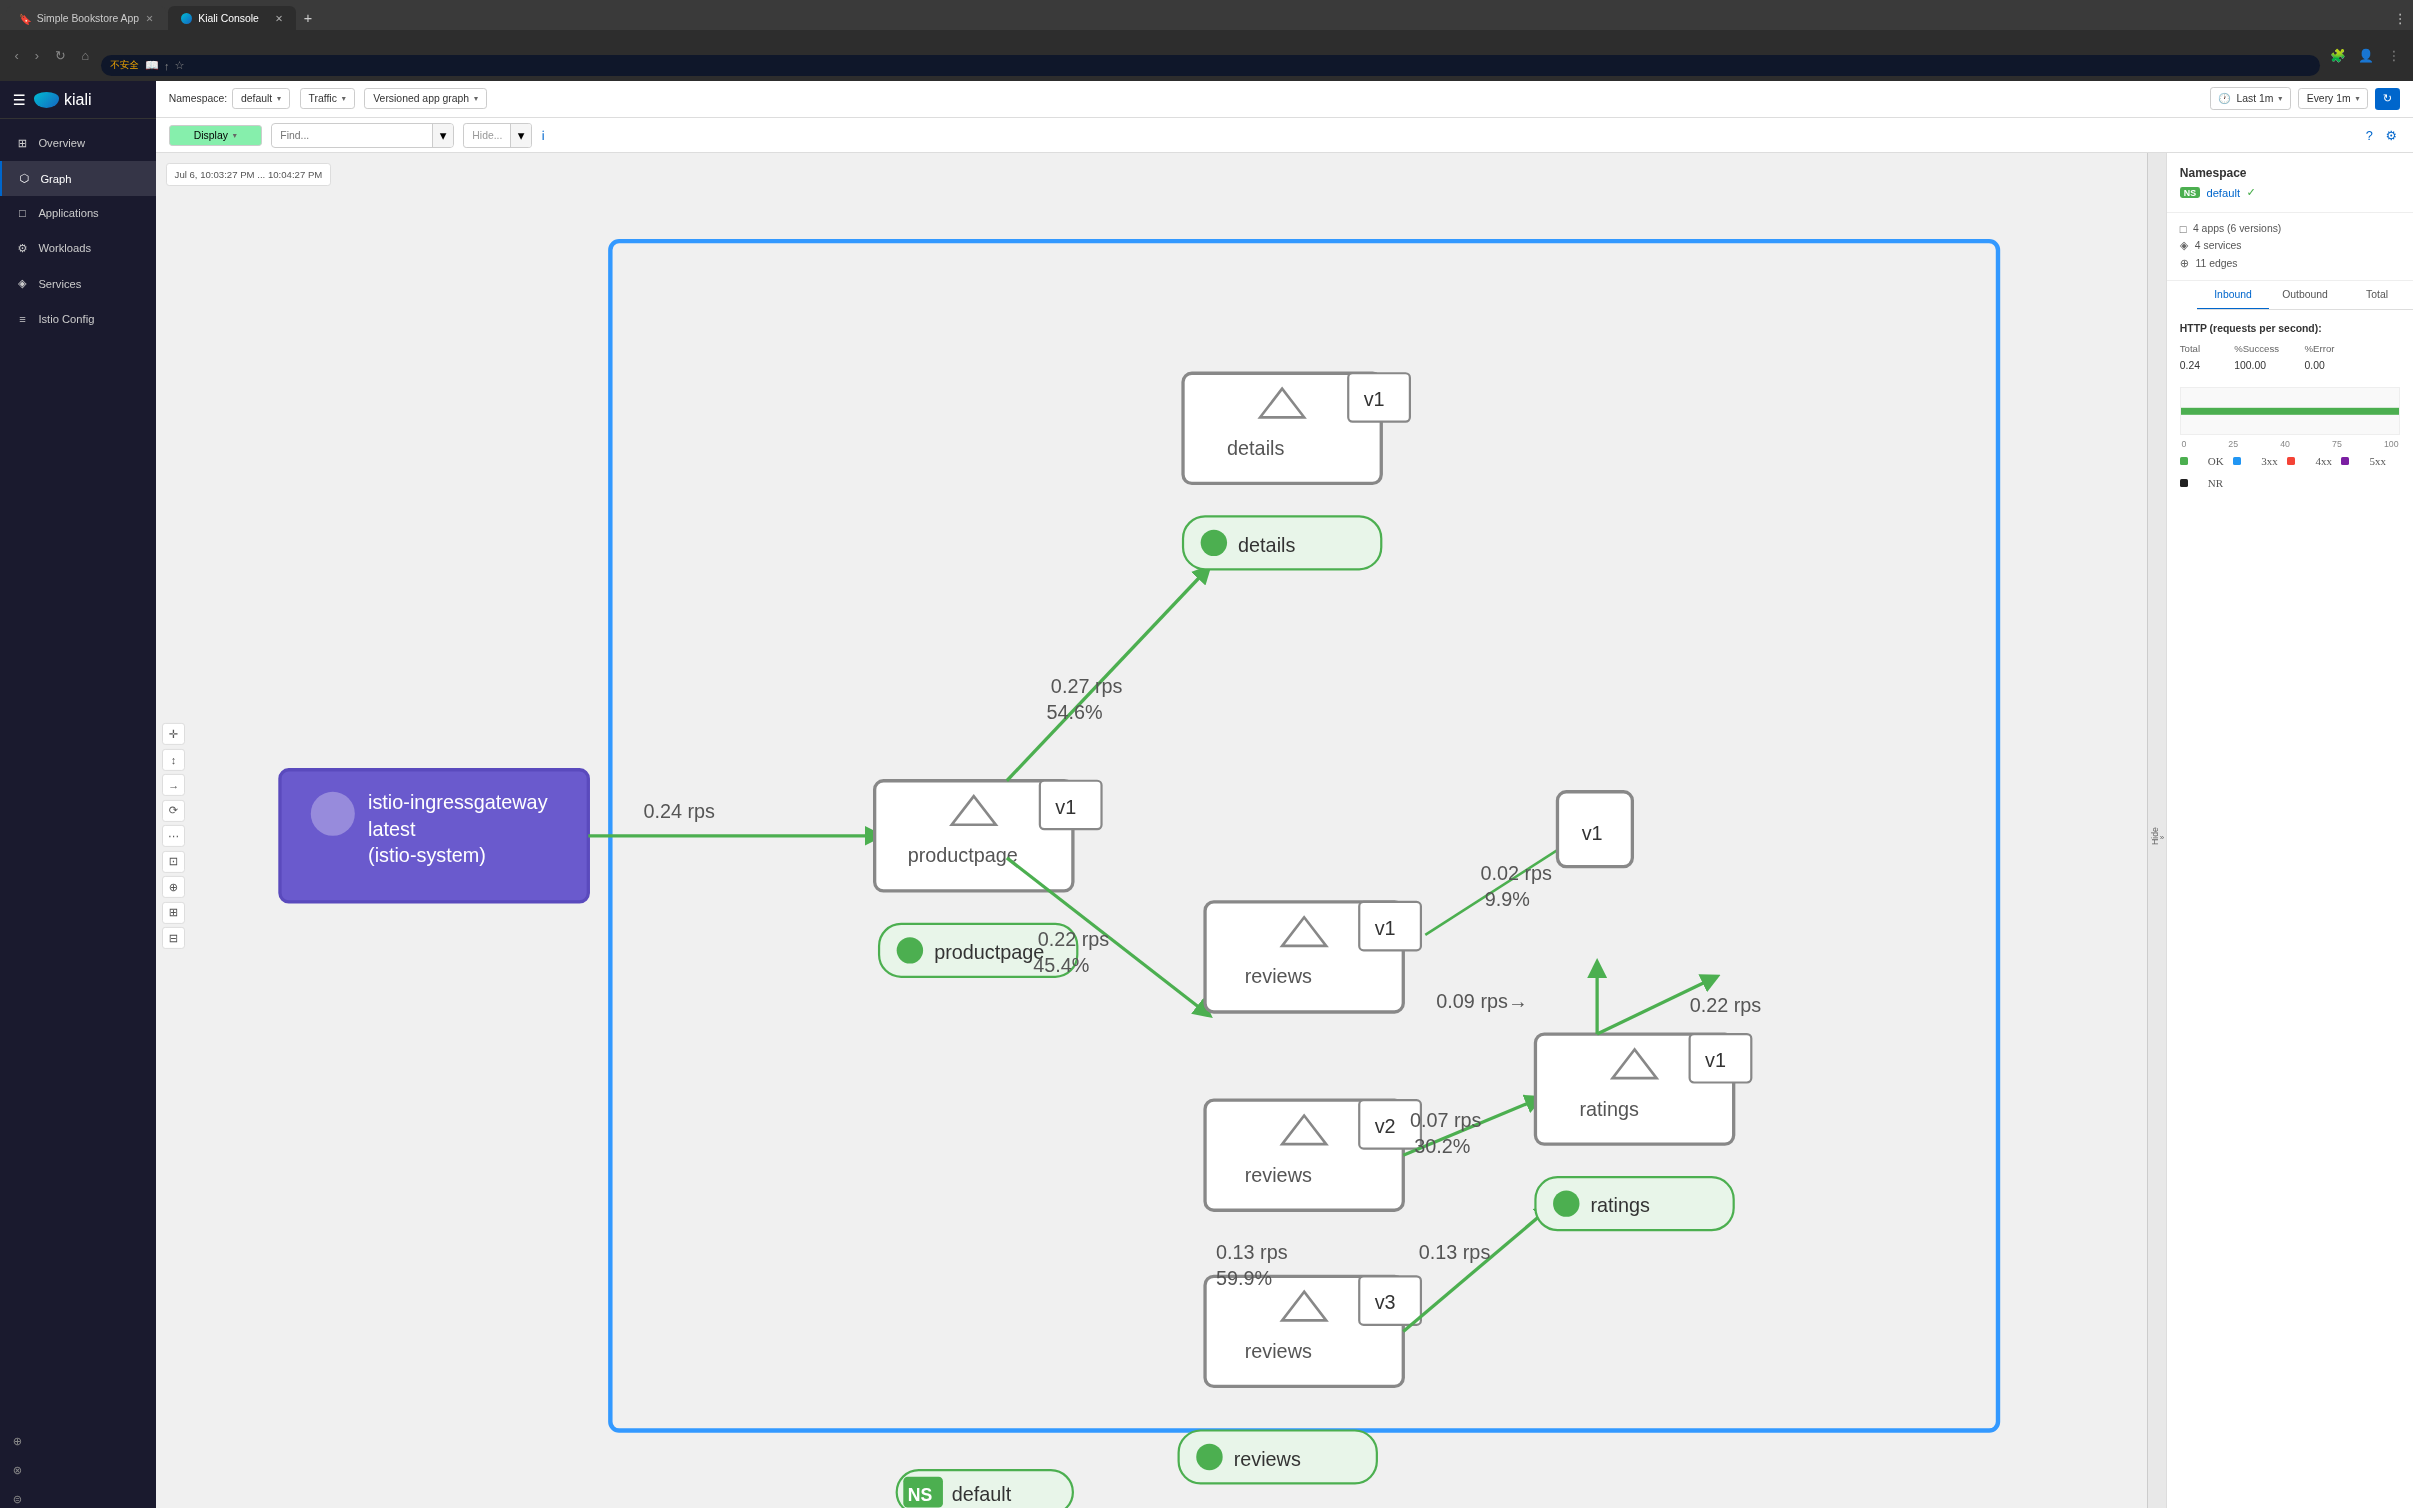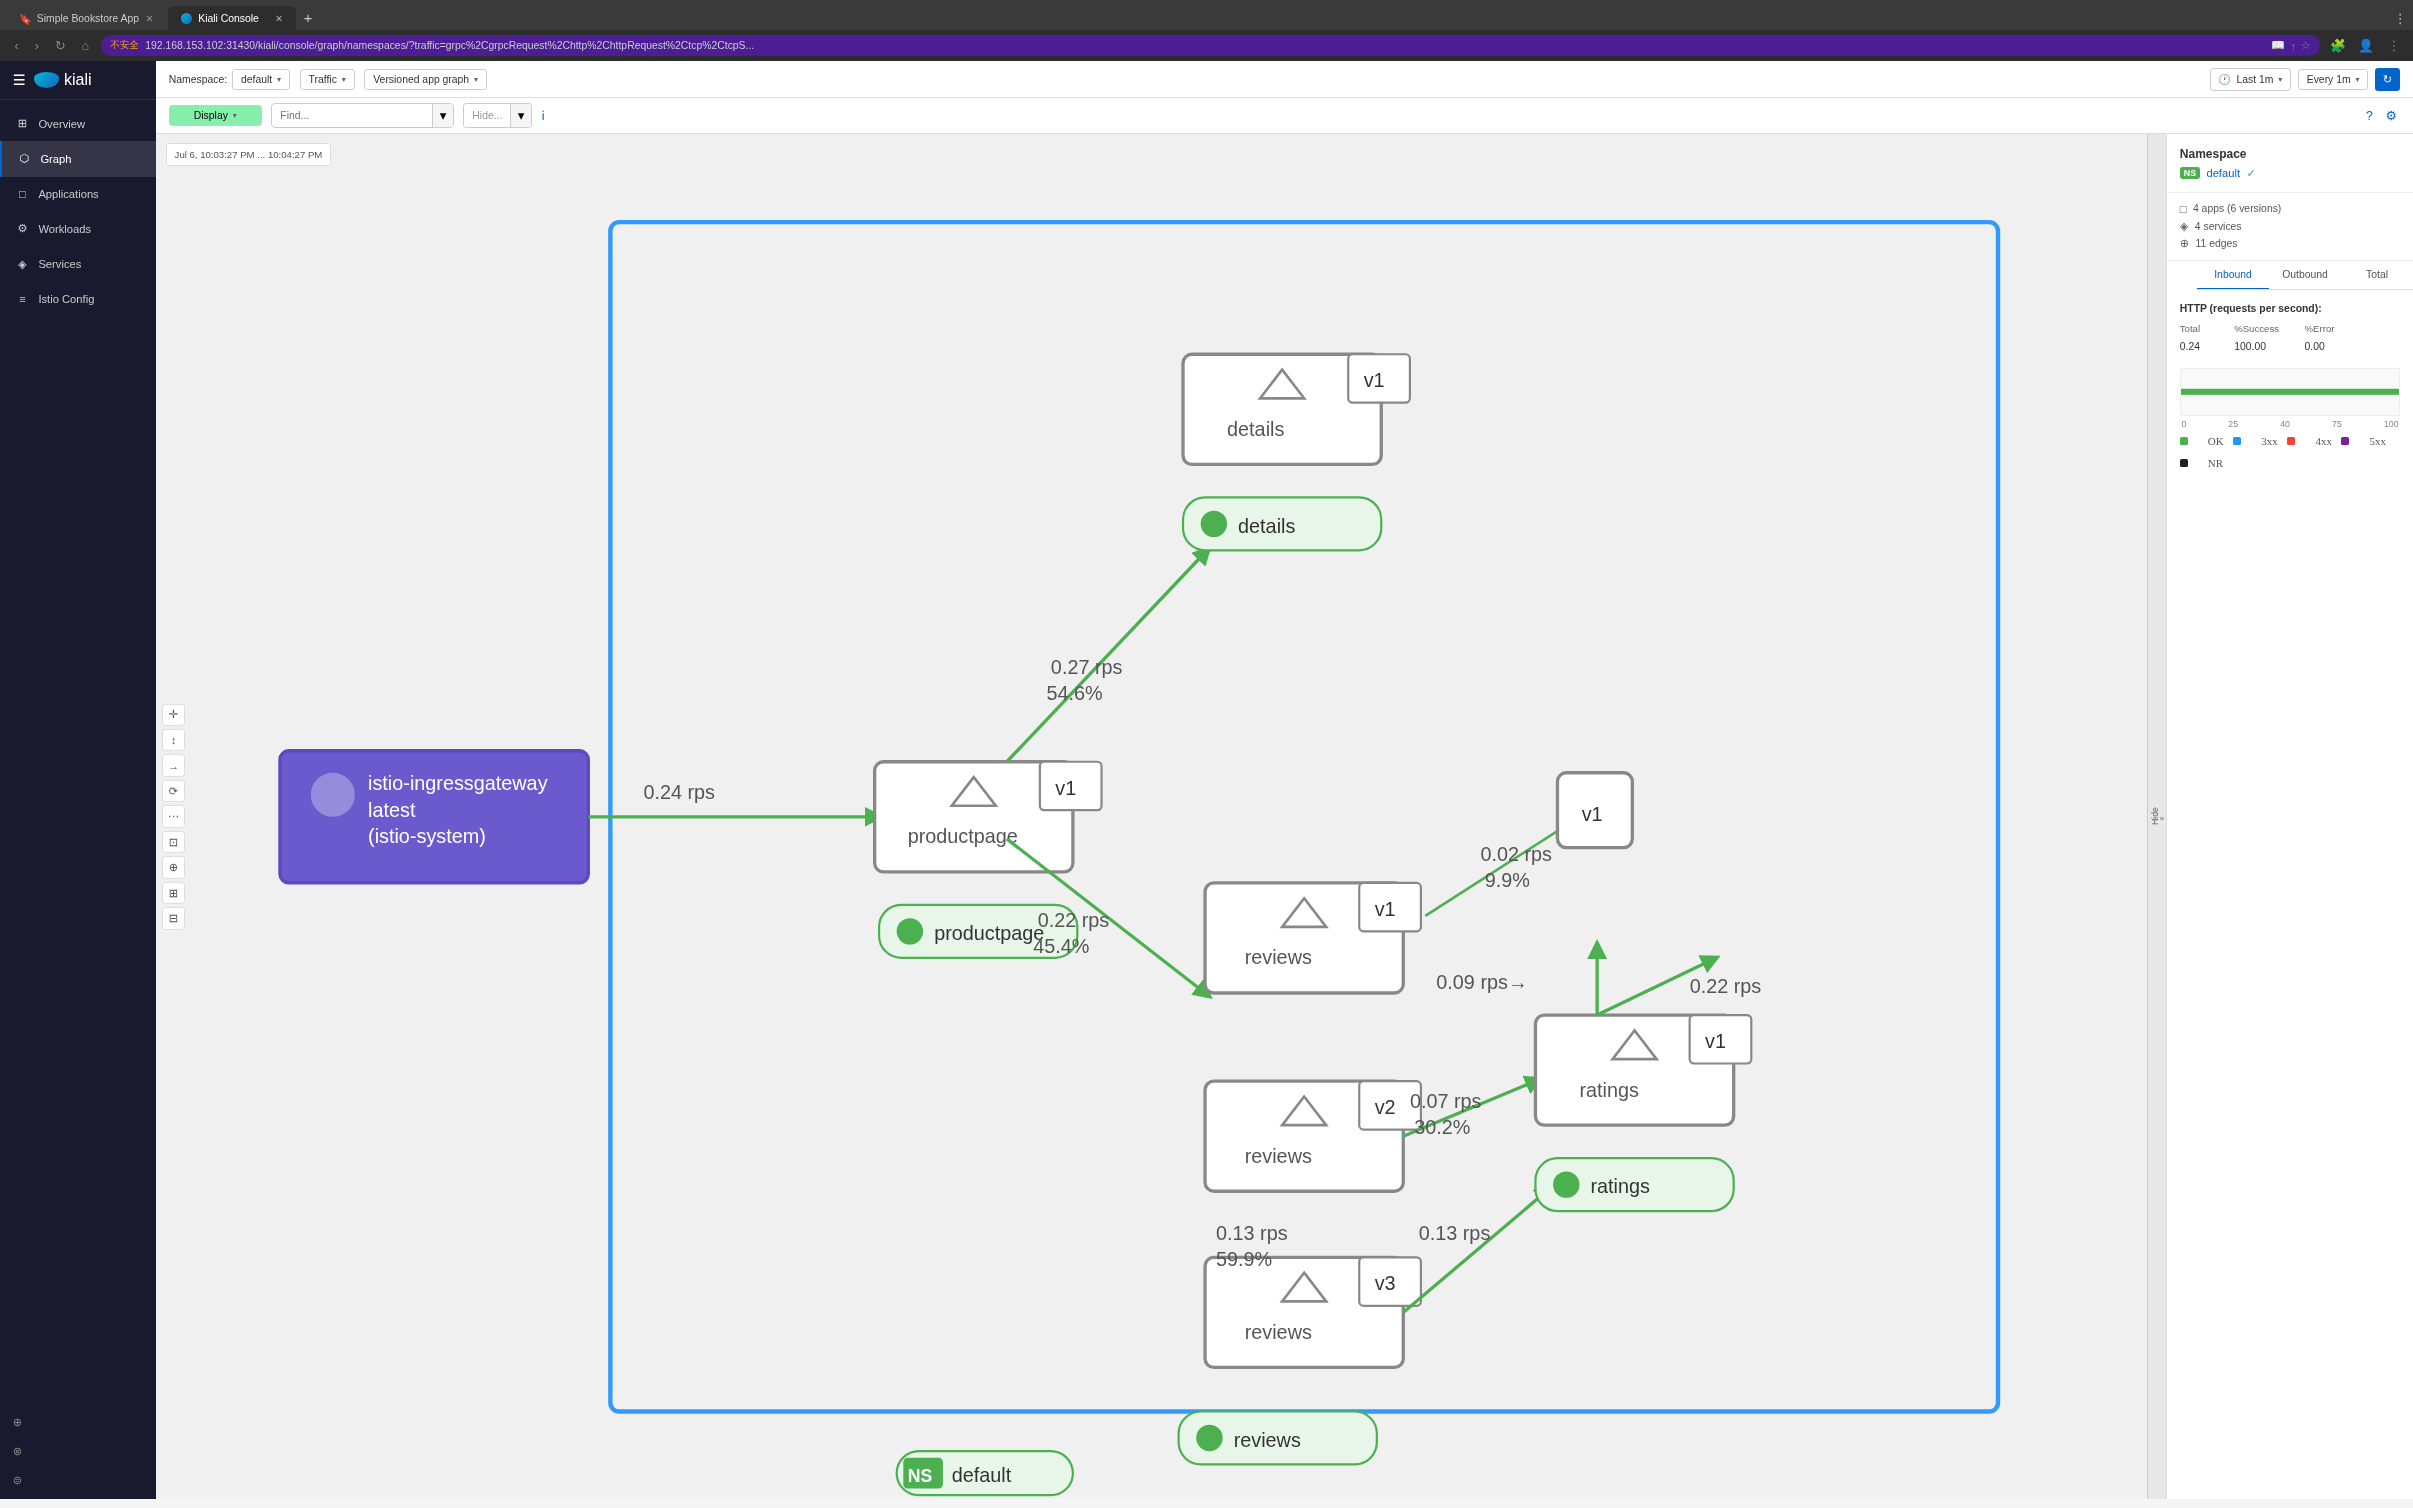--- a/index.html
+++ b/index.html
@@ -8,21 +8,21 @@
     
     .browser-chrome { background: #2d2d2d; }
     .tab-bar { display: flex; align-items: center; padding: 6.4px 6.4px 0; gap: 1.6px; background: #3a3a3a; }
     .tab { display: flex; align-items: center; gap: 6.4px; padding: 6.4px 12.8px; border-radius: 6.4px 6.4px 0 0; font-size: 10.4px; color: #ccc; background: #3a3a3a; min-width: 128px; max-width: 160px; }
     .tab.active { background: #2d2d2d; color: #fff; }
     .tab-favicon { width: 11.2px; height: 11.2px; border-radius: 1.6px; }
     .tab-close { margin-left: auto; cursor: pointer; opacity: 0.6; font-size: 9.6px; }
     .tab-new { background: none; border: none; color: #ccc; font-size: 14.4px; cursor: pointer; padding: 3.2px 6.4px; }
     .nav-bar { display: flex; align-items: center; gap: 6.4px; padding: 4.8px 9.6px; background: #2d2d2d; }
     .nav-btn { background: none; border: none; color: #888; cursor: pointer; font-size: 12.8px; padding: 3.2px 4.8px; border-radius: 3.2px; }
-    .address-bar { flex: 1; display: flex; align-items: center; background: #4c1d95; border-radius: 16px; padding: 4px 9.6px; gap: 6.4px; }
+    .address-bar { flex: 1; display: flex; align-items: center; background: #0f172a; border-radius: 16px; padding: 4px 9.6px; gap: 6.4px; margin-top: 20px; }
     .address-bar .warning { color: #f0a500; font-size: 9.6px; }
     .address-text { color: #ccc; font-size: 10.4px; flex: 1; }
     .address-icons { display: flex; gap: 4.8px; align-items: center; }
     .addr-icon { color: #888; font-size: 11.2px; cursor: pointer; }
     .browser-actions { display: flex; gap: 6.4px; align-items: center; }
     .browser-action-btn { background: none; border: none; color: #888; cursor: pointer; font-size: 12.8px; padding: 3.2px; }
 
     
     .app-layout { display: flex; height: calc(100vh - 70px); }
 
@@ -142,21 +142,20 @@
       <span style="color:#ccc;cursor:pointer;">⋮</span>
     </div>
   </div>
   <div class="nav-bar">
     <button class="nav-btn">‹</button>
     <button class="nav-btn">›</button>
     <button class="nav-btn">↻</button>
     <button class="nav-btn">⌂</button>
     <div class="address-bar">
       <span class="warning">不安全</span>
-      <span class="address-text">192.168.153.102:31430/kiali/console/graph/namespaces/?traffic=grpc%2CgrpcRequest%2Chttp%2ChttpRequest%2Ctcp%2CtcpS...</span>
       <div class="address-icons">
         <span class="addr-icon">📖</span>
         <span class="addr-icon">↑</span>
         <span class="addr-icon">☆</span>
       </div>
     </div>
     <div class="browser-actions">
       <button class="browser-action-btn">🧩</button>
       <button class="browser-action-btn">👤</button>
       <button class="browser-action-btn">⋮</button>

